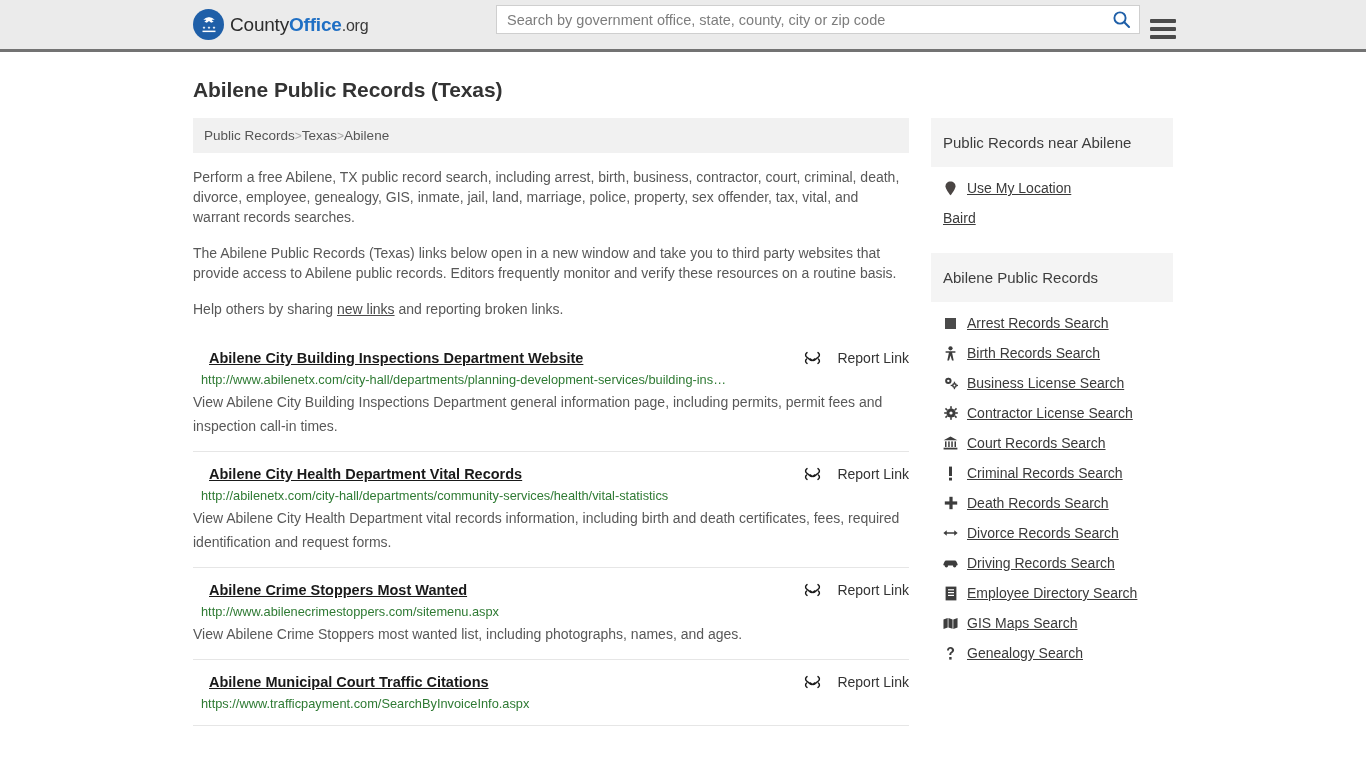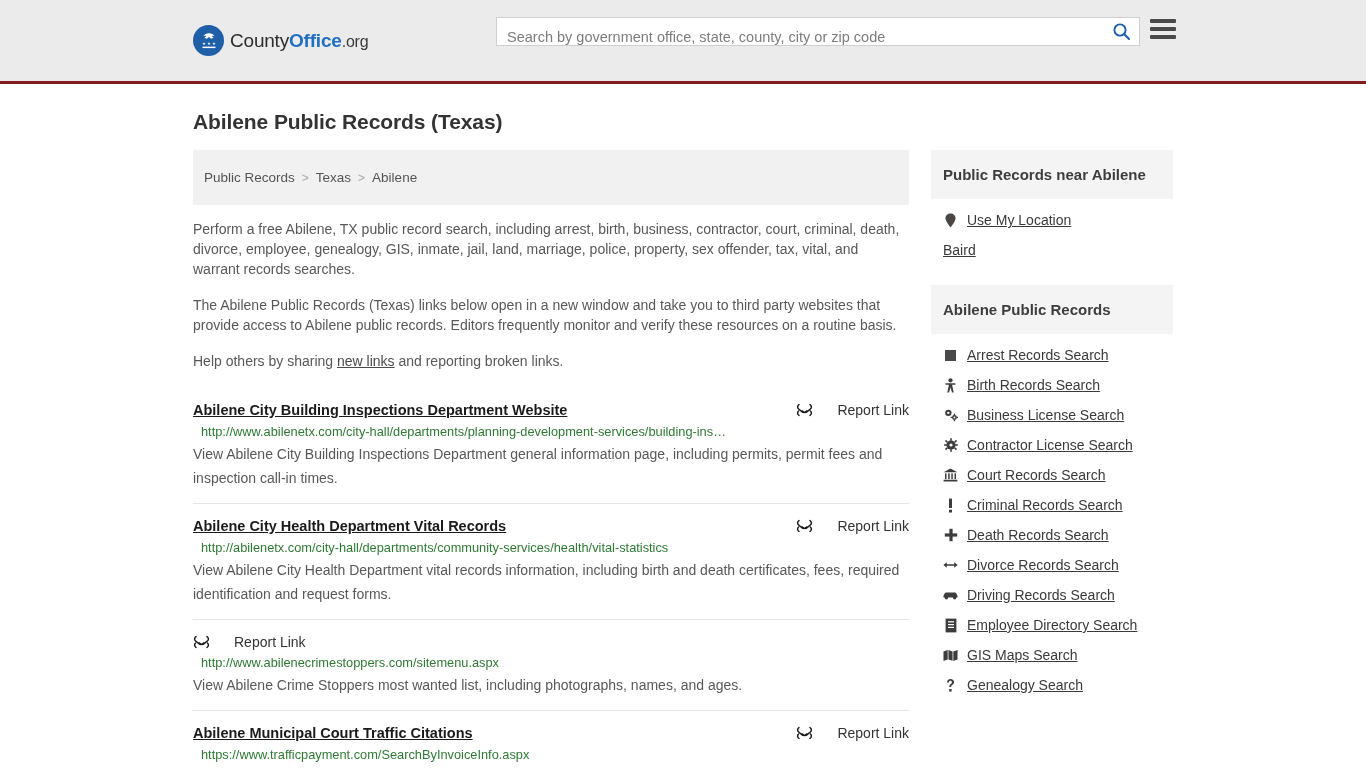--- a/index.html
+++ b/index.html
@@ -6,23 +6,23 @@
   html, body {
     margin: 0; padding: 0;
     width: 1366px; height: 768px;
     background: #ffffff;
     font-family: "Liberation Sans", sans-serif;
     overflow: hidden;
   }
 
   
   .site-header {
-    height: 84px;
+    height: 52px;
     background: #ebebeb;
-    border-bottom: 3px solid #7f1d1d;
+    border-bottom: 3px solid #737373;
     display: flex;
     align-items: center;
     position: relative;
   }
   .logo-wrap {
     display: flex;
     align-items: center;
     margin-left: 193px;
     gap: 6px;
     text-decoration: none;
@@ -39,27 +39,27 @@
     color: #2d2d2d;
     letter-spacing: -0.2px;
     white-space: nowrap;
   }
   .logo-text .b { font-weight: bold; color: #1f6fc4; }
   .logo-text .tld { color: #3a3a3a; font-size: 16px; }
 
   .search-wrap {
     position: absolute;
     left: 496px;
-    top: 17px;
+    top: 5px;
     width: 644px;
     height: 29px;
     background: #ffffff;
     border: 1px solid #cfcfcf;
     display: flex;
-    align-items: flex-end;
+    align-items: center;
   }
   .search-input {
     flex: 1;
     border: none;
     outline: none;
     background: transparent;
     font-family: "Liberation Sans", sans-serif;
     font-size: 14.5px;
     color: #3c3c3c;
     padding: 0 10px;
@@ -96,24 +96,24 @@
     margin: 26px 0 16px 0;
     letter-spacing: -0.1px;
   }
   .columns { display: flex; gap: 22px; align-items: flex-start; }
   .col-main { width: 716px; flex: none; }
   .col-side { width: 242px; flex: none; }
 
   
   .breadcrumb {
     background: #f1f1f1;
-    padding: 20px 11px;
+    padding: 10px 11px;
     font-size: 13.5px;
     color: #5a5a5a;
-    display: flex; align-items: flex-end; gap: 7px;
+    display: flex; align-items: flex-end; 
     margin-bottom: 14px;
   }
   .breadcrumb a { color: #555555; text-decoration: none; }
   .breadcrumb .sep { color: #a8a8a8; font-size: 12px; }
 
   
   .intro p {
     font-size: 14px;
     line-height: 20px;
     color: #585858;
@@ -121,32 +121,32 @@
   }
   .intro a { color: #4a4a4a; text-decoration: underline; }
 
   
   .result {
     border-top: 1px solid #e6e6e6;
     padding: 13px 0 13px 0;
   }
   .result:first-child { border-top: none; padding-top: 14px; }
   .result-head {
-    display: flex; align-items: flex-start; justify-content: space-between;
+    display: flex; align-items: flex-start; justify-content: space-between; margin-left: 16px;
   }
   .result-title {
     font-size: 14.5px;
     font-weight: bold;
     color: #1a1a1a;
     text-decoration: underline;
     cursor: pointer;
     line-height: 18px;
   }
   .report-link {
-    display: flex; align-items: center; gap: 24px;
+    display: flex; align-items: center; gap: 16px;
     font-size: 14px;
     color: #333333;
     cursor: pointer;
     white-space: nowrap;
     margin-top: 1px;
   }
   .result-url {
     display: block;
     font-size: 12.8px;
     color: #2e7a33;
@@ -162,21 +162,21 @@
     line-height: 24px;
     margin-top: 2px;
   }
 
   
   .side-card { margin-bottom: 20px; }
   .side-head {
     background: #f4f4f4;
     padding: 13px 12px;
     font-size: 15px;
-    font-weight: bold;
+    font-weight: normal;
     color: #3d3d3d;
     line-height: 23px;
   }
   .side-body { padding: 6px 0 0 0; }
   .side-item {
     display: flex; align-items: center; gap: 9px;
     padding: 7px 12px;
     font-size: 14px;
     cursor: pointer;
   }
@@ -285,20 +285,21 @@
               </span>
               <span>Report Link</span>
             </div>
           </div>
           <a class="result-url">http://abilenetx.com/city-hall/departments/community-services/health/vital-statistics</a>
           <div class="result-desc">View Abilene City Health Department vital records information, including birth and death certificates, fees, required identification and request forms.</div>
         </div>
 
         <div class="result">
           <div class="result-head">
+            <a class="result-title">Abilene Crime Stoppers Most Wanted</a>
             <div class="report-link">
               <span>
                 <svg width="17" height="16" viewBox="0 0 17 16">
                   <path d="M3 2.6 C1.3 3.6 1.1 5.8 2.6 7.0 L6.2 9.8 C7.6 10.9 9.7 10.5 10.6 9.0" fill="none" stroke="#1a1a1a" stroke-width="1.5" stroke-linecap="round"></path>
                   <path d="M14 2.6 C15.7 3.6 15.9 5.8 14.4 7.0 L10.8 9.8 C9.4 10.9 7.3 10.5 6.4 9.0" fill="none" stroke="#1a1a1a" stroke-width="1.5" stroke-linecap="round"></path>
                   <path d="M3 13.4 C1.3 12.4 1.1 10.2 2.6 9.0" fill="none" stroke="#1a1a1a" stroke-width="1.5" stroke-linecap="round"></path>
                   <path d="M14 13.4 C15.7 12.4 15.9 10.2 14.4 9.0" fill="none" stroke="#1a1a1a" stroke-width="1.5" stroke-linecap="round"></path>
                 </svg>
               </span>
               <span>Report Link</span>

